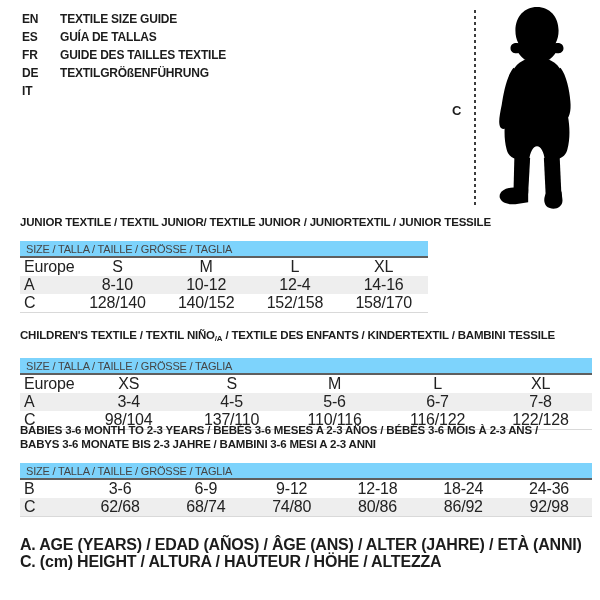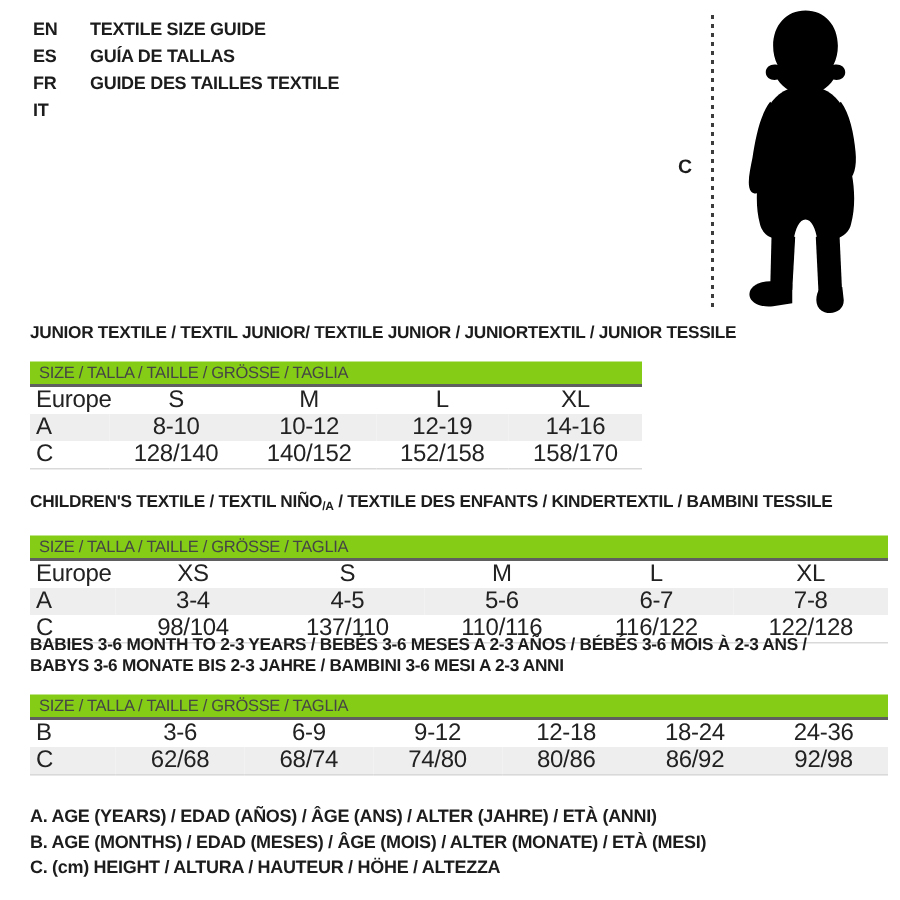--- a/index.html
+++ b/index.html
@@ -30,57 +30,61 @@
   }
   .baby-figure { position: absolute; left: 487px; top: 5px; width: 100px; height: 208px; }
 
   
   .tbl-block { position: absolute; left: 20px; }
   .tbl-title { font-size: 11.5px; font-weight: bold; letter-spacing: -0.2px; line-height: 14px; white-space: nowrap; }
   .tbl-title sub { font-size: 8px; vertical-align: -2px; }
   .size-bar {
     margin-top: 12px;
     height: 17px; line-height: 17px;
-    background: #84cc16;
+    background: #7dd3fc;
     border-bottom: 2px solid #5f5f5f;
     color: #454545;
     font-size: 11px;
     padding-left: 6px;
     letter-spacing: -0.2px;
   }
   table.size-table { width: 100%; border-collapse: collapse; table-layout: fixed; }
   table.size-table td {
     height: 18px; font-size: 16px; text-align: center;
     color: #222; letter-spacing: -0.2px; padding: 0;
   }
   table.size-table td.lbl { text-align: left; padding-left: 4px; }
   table.size-table tr.alt td { background: #eeeeee; }
   table.size-table tr.last td { border-bottom: 1px solid #d9d9d9; }
 
   
   .footnotes { position: absolute; left: 20px; top: 536px; }
-  .footnote { font-size: 12px; font-weight: bold; line-height: 17px; letter-spacing: -0.2px; }
+  .footnote { font-size: 16px; font-weight: bold; line-height: 17px; letter-spacing: -0.2px; }
 </style>
 </head>
 <body>
 
 <div class="page">
 
   <div class="lang-block">
     <div class="lang-row">
       <span class="lang-code">EN</span>
       <span class="lang-text">TEXTILE SIZE GUIDE</span>
     </div>
     <div class="lang-row">
       <span class="lang-code">ES</span>
       <span class="lang-text">GUÍA DE TALLAS</span>
     </div>
     <div class="lang-row">
       <span class="lang-code">FR</span>
       <span class="lang-text">GUIDE DES TAILLES TEXTILE</span>
+    </div>
+    <div class="lang-row">
+      <span class="lang-code">DE</span>
+      <span class="lang-text">TEXTILGRÖßENFÜHRUNG</span>
     </div>
     <div class="lang-row">
       <span class="lang-code">IT</span>
     </div>
   </div>
 
   <div class="measure-line"></div>
   <div class="measure-label">C</div>
   <svg class="baby-figure" viewBox="0 0 100 212" xmlns="http://www.w3.org/2000/svg">
     <g fill="#000000">
@@ -127,21 +131,21 @@
         <td class="lbl">Europe</td>
         <td>S</td>
         <td>M</td>
         <td>L</td>
         <td>XL</td>
       </tr>
       <tr class="alt">
         <td class="lbl">A</td>
         <td>8-10</td>
         <td>10-12</td>
-        <td>12-19</td>
+        <td>12-4</td>
         <td>14-16</td>
       </tr>
       <tr class="last">
         <td class="lbl">C</td>
         <td>128/140</td>
         <td>140/152</td>
         <td>152/158</td>
         <td>158/170</td>
       </tr>
     </tbody>
@@ -223,17 +227,16 @@
         <td>80/86</td>
         <td>86/92</td>
         <td>92/98</td>
       </tr>
     </tbody>
       </table>
   </div>
 
   <div class="footnotes">
     <div class="footnote">A. AGE (YEARS) / EDAD (AÑOS) / ÂGE (ANS) / ALTER (JAHRE) / ETÀ (ANNI)</div>
-    <div class="footnote">B. AGE (MONTHS) / EDAD (MESES) / ÂGE (MOIS) / ALTER (MONATE) / ETÀ (MESI)</div>
     <div class="footnote">C. (cm) HEIGHT / ALTURA / HAUTEUR / HÖHE / ALTEZZA</div>
   </div>
 
 </div>
 
 </body></html>

